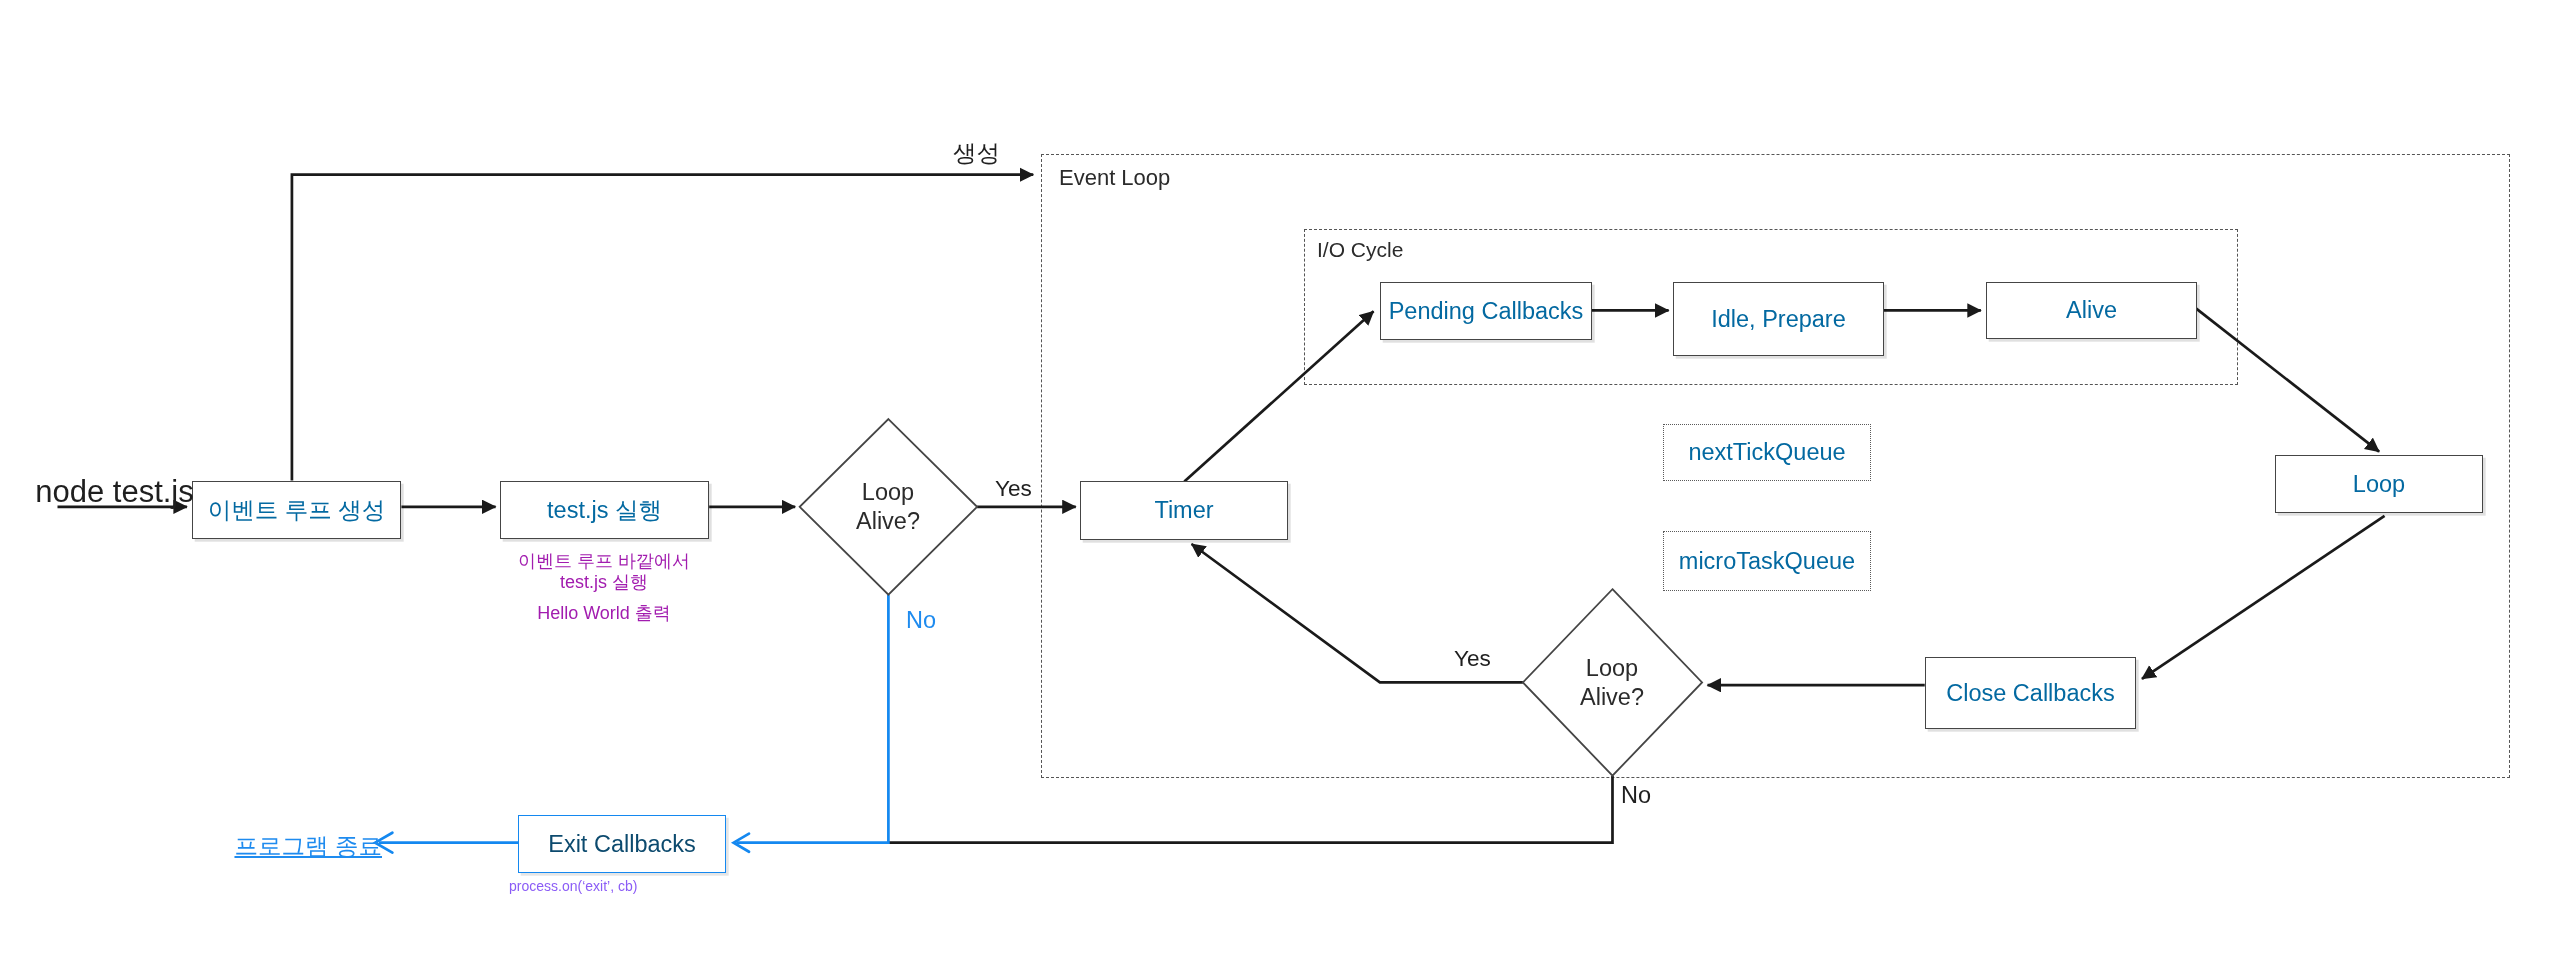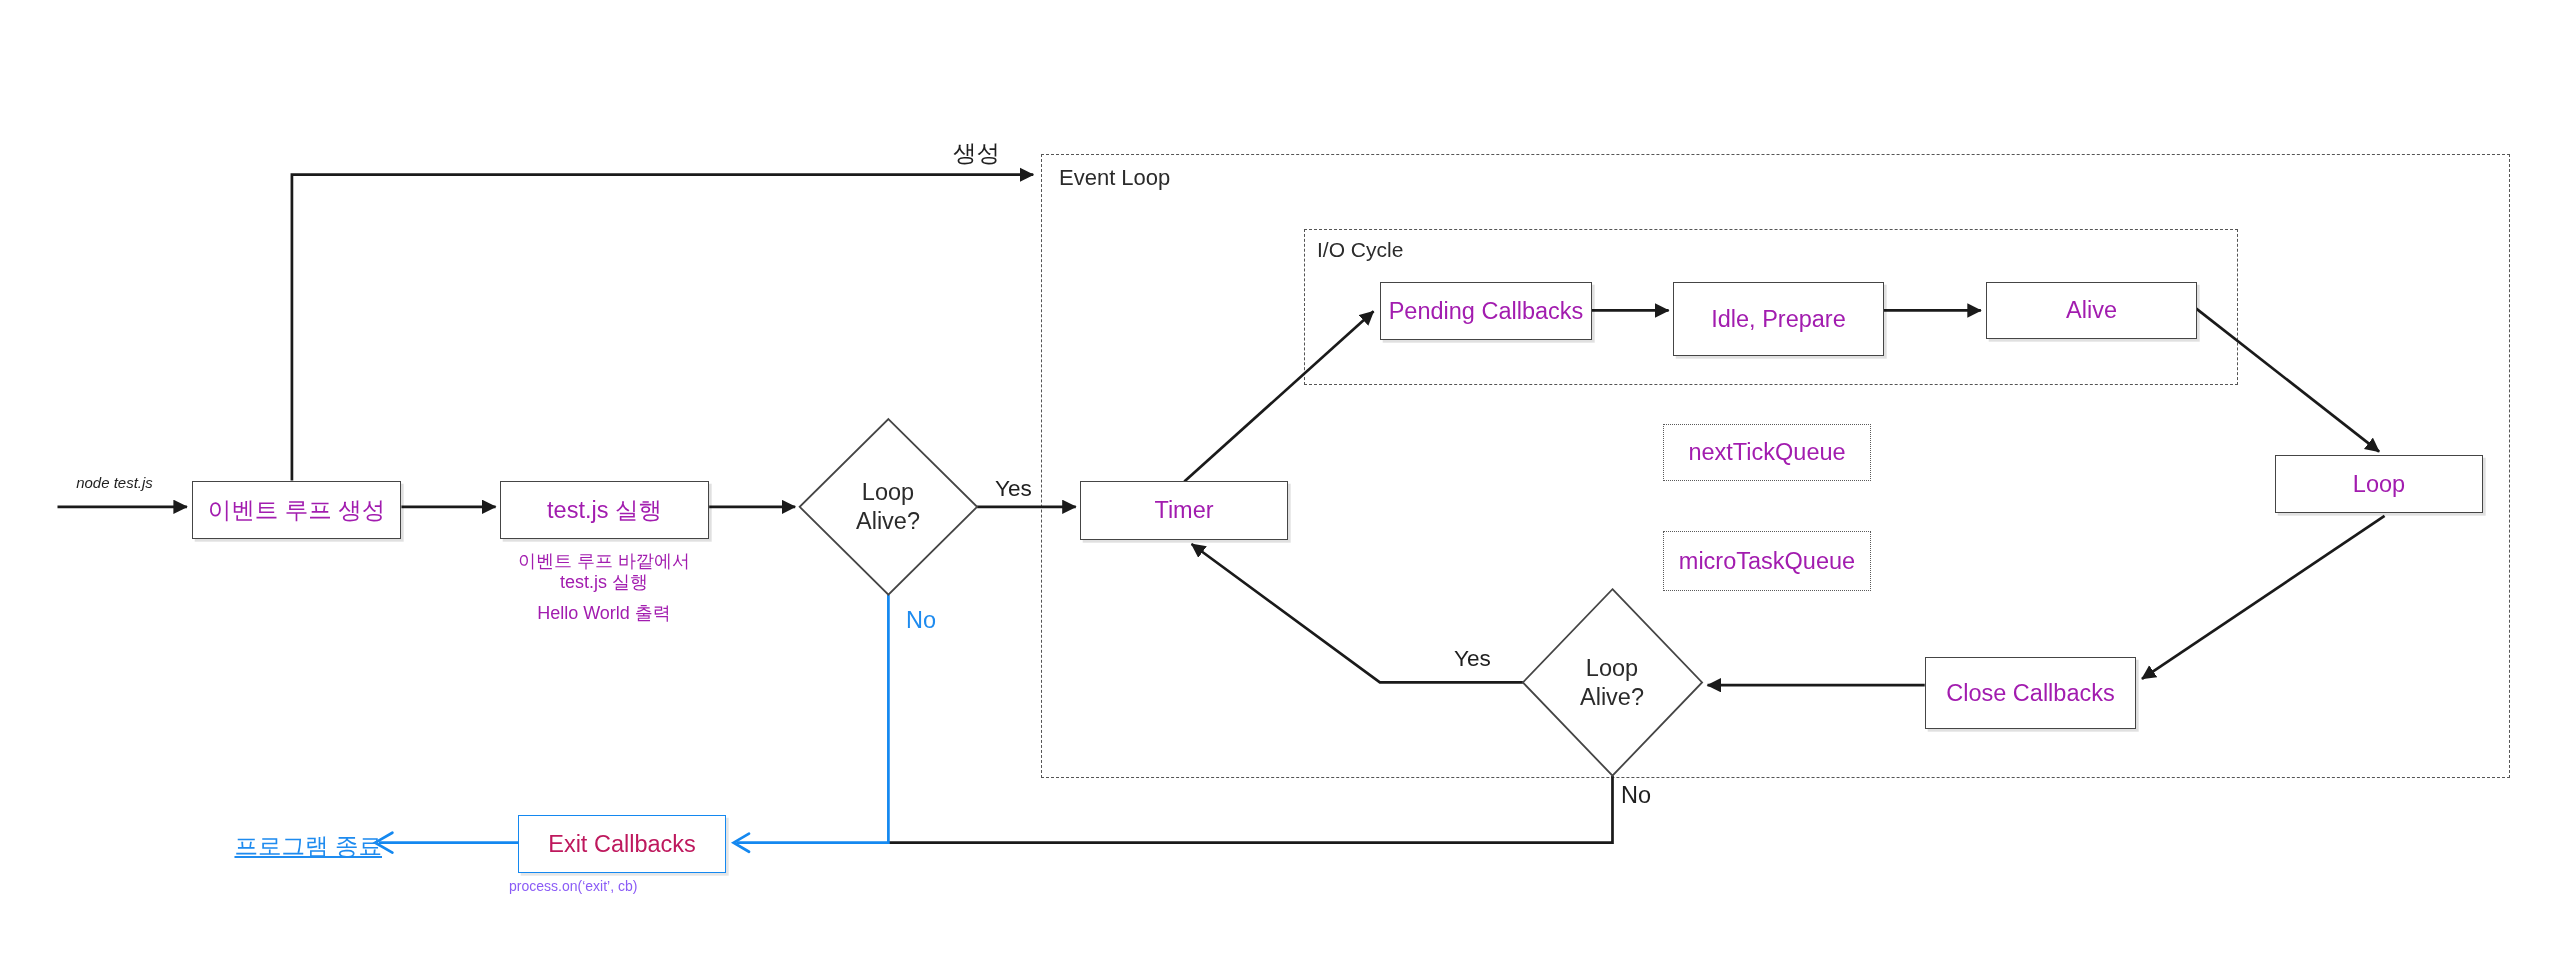--- a/index.html
+++ b/index.html
@@ -9,25 +9,25 @@
     overflow:hidden;
   }
   svg#wires{position:absolute;left:0;top:0;}
   
   .dashed-box{position:absolute;border:1.8px dashed #555;background:transparent;}
   .container-label{position:absolute;font-size:22px;color:#2b2b2b;white-space:nowrap;}
   
   .node{
     position:absolute;box-sizing:border-box;background:#ffffff;
     border:1.8px solid #454545;display:flex;align-items:center;justify-content:center;
-    font-size:23.5px;color:#a21caf;box-shadow:2.7px 2.7px 0 rgba(0,0,0,0.12);
+    font-size:23.5px;color:#0369a1;box-shadow:2.7px 2.7px 0 rgba(0,0,0,0.12);
     white-space:nowrap;
   }
   .node.dotted{border:1.8px dotted #5a5a5a;box-shadow:none;}
-  .node.blue{border:1.8px solid #1488f0;color:#be185d;box-shadow:2.7px 2.7px 0 rgba(0,0,0,0.10);}
+  .node.blue{border:1.8px solid #1488f0;color:#0c4a6e;box-shadow:2.7px 2.7px 0 rgba(0,0,0,0.10);}
   
   .diamond-label{
     position:absolute;width:112px;text-align:center;font-size:23.5px;line-height:29px;
     color:#2b2b2b;
   }
   
   .edge-label{position:absolute;font-size:22.6px;color:#1f1f1f;white-space:nowrap;}
   .edge-label.center{text-align:center;}
   .edge-label.blue{color:#1e8bef;}
   .note{position:absolute;width:226px;text-align:center;font-size:18px;line-height:21px;color:#a21caf;}
@@ -86,21 +86,21 @@
   <div class="node" style="left:1986px;top:282px;width:211px;height:57px;">Alive</div>
   <div class="node" style="left:2275px;top:455px;width:208px;height:58px;">Loop</div>
   <div class="node" style="left:1925px;top:657px;width:211px;height:72px;">Close Callbacks</div>
   <div class="node dotted" style="left:1663px;top:424px;width:208px;height:57px;">nextTickQueue</div>
   <div class="node dotted" style="left:1663px;top:531px;width:208px;height:60px;">microTaskQueue</div>
   <div class="node blue" style="left:518px;top:815px;width:208px;height:58px;">Exit Callbacks</div>
 
   <div class="diamond-label" style="left:832px;top:478px;">Loop Alive?</div>
   <div class="diamond-label" style="left:1556px;top:654px;">Loop Alive?</div>
 
-  <div class="edge-label center" style="left:33px;top:474px;width:163px;font-size:15px;font-style:italic;">node test.js</div>
+  <div class="edge-label center" style="left:33px;top:474px;width:163px;font-size:31px;">node test.js</div>
   <div class="edge-label center" style="left:945px;top:137px;width:63px;font-size:23.5px;">생성</div>
   <div class="edge-label center" style="left:982px;top:476px;width:63px;">Yes</div>
   <div class="edge-label blue center" style="left:894px;top:607px;width:54px;font-size:23.5px;">No</div>
   <div class="edge-label center" style="left:1441px;top:646px;width:63px;">Yes</div>
   <div class="edge-label" style="left:1621px;top:782px;font-size:23.5px;">No</div>
 
   <div class="note" style="left:491px;top:551px;">
     <span>이벤트 루프 바깥에서</span><br>
     <span>test.js 실행</span>
   </div>

